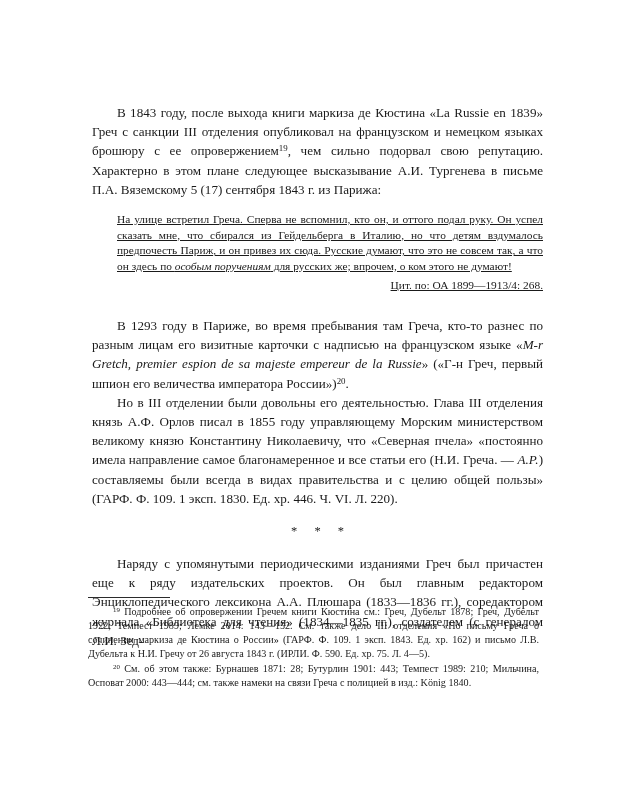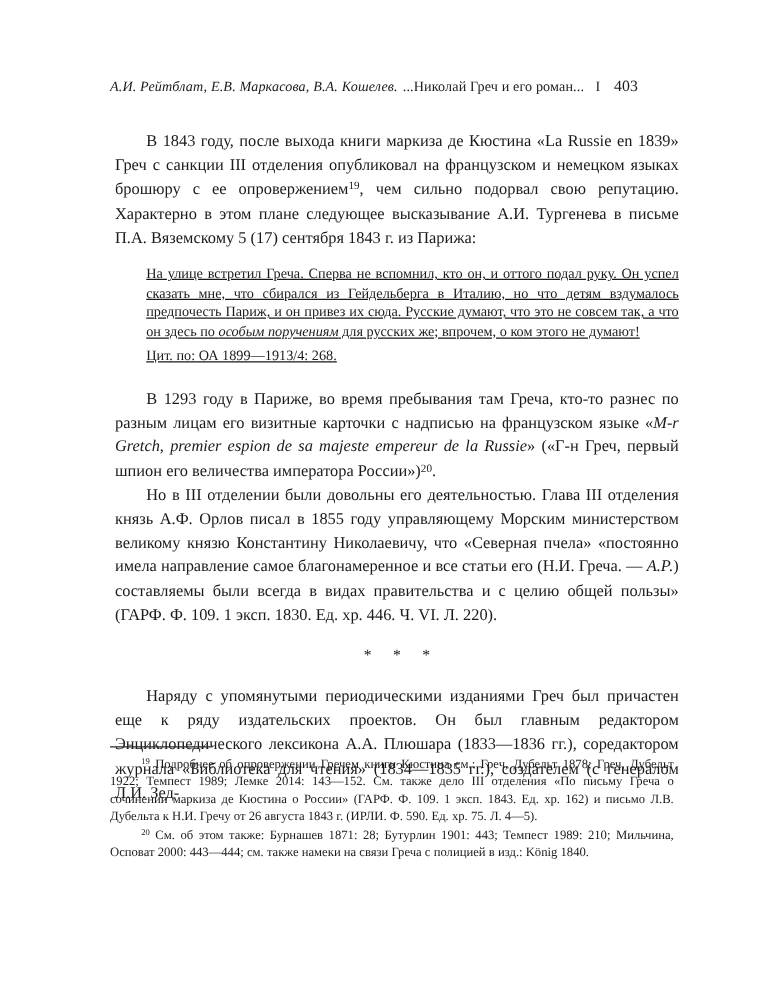--- a/index.html
+++ b/index.html
@@ -81,23 +81,24 @@
     text-decoration: underline;
   }
   p.quote {
     margin: 0;
     font-size: 11.4px;
     line-height: 15.6px;
     text-align: justify;
     text-indent: 0;
   }
   p.quote-source {
-    margin: 4px 0 0 0;
+    margin: 4px 0 7px 0;
     font-size: 11.4px;
     line-height: 15.6px;
+    text-align: right;
     text-indent: 0;
   }
 
   .gap-after-quote { height: 15px; }
 
   
   .divider {
     margin-top: 16px;
     margin-bottom: 15px;
     text-align: center;
@@ -135,26 +136,20 @@
     vertical-align: 0.42em;
     line-height: 0;
   }
   i, .ital { font-style: italic; }
 </style>
 </head>
 <body>
 
 <div class="page">
 
-  <div class="running-head">
-    <span class="rh-authors">А.И. Рейтблат, Е.В. Маркасова, В.А. Кошелев.</span>
-    <span class="rh-title">...Николай Греч и его роман...</span>
-    <span class="rh-sep">I</span>
-    <span class="rh-page">403</span>
-  </div>
 
   <div class="column">
 
     <p class="body"><span>В 1843 году, после выхода книги маркиза де Кюстина «La Russie en 1839» Греч с санкции III отделения опубликовал на французском и немецком языках брошюру с ее опровержением</span><sup>19</sup><span>, чем сильно подорвал свою репутацию. Характерно в этом плане следующее высказывание А.И. Тургенева в письме П.А. Вяземскому 5 (17) сентября 1843 г. из Парижа:</span></p>
 
     <div class="quote-block">
       <p class="quote"><span>На улице встретил Греча. Сперва не вспомнил, кто он, и оттого подал руку. Он успел сказать мне, что сбирался из Гейдельберга в Италию, но что детям вздумалось предпочесть Париж, и он привез их сюда. Русские думают, что это не совсем так, а что он здесь по </span><i>особым поручениям</i><span> для русских же; впрочем, о ком этого не думают!</span></p>
       <p class="quote-source">Цит. по: ОА 1899—1913/4: 268.</p>
     </div>
 

